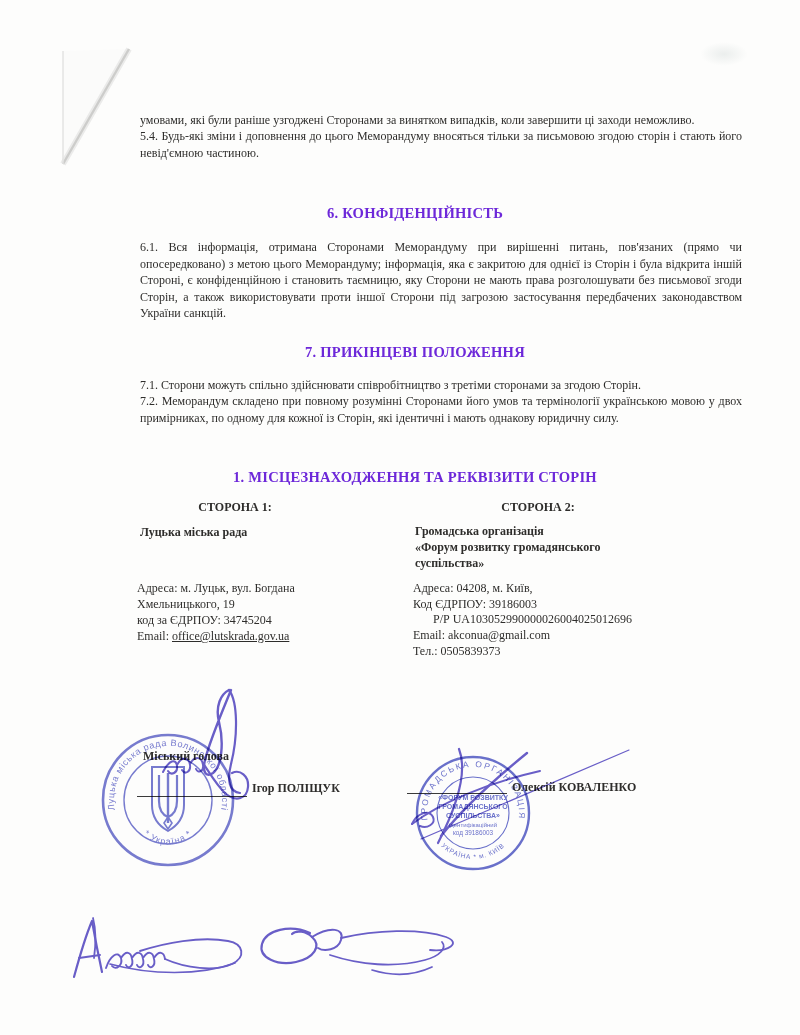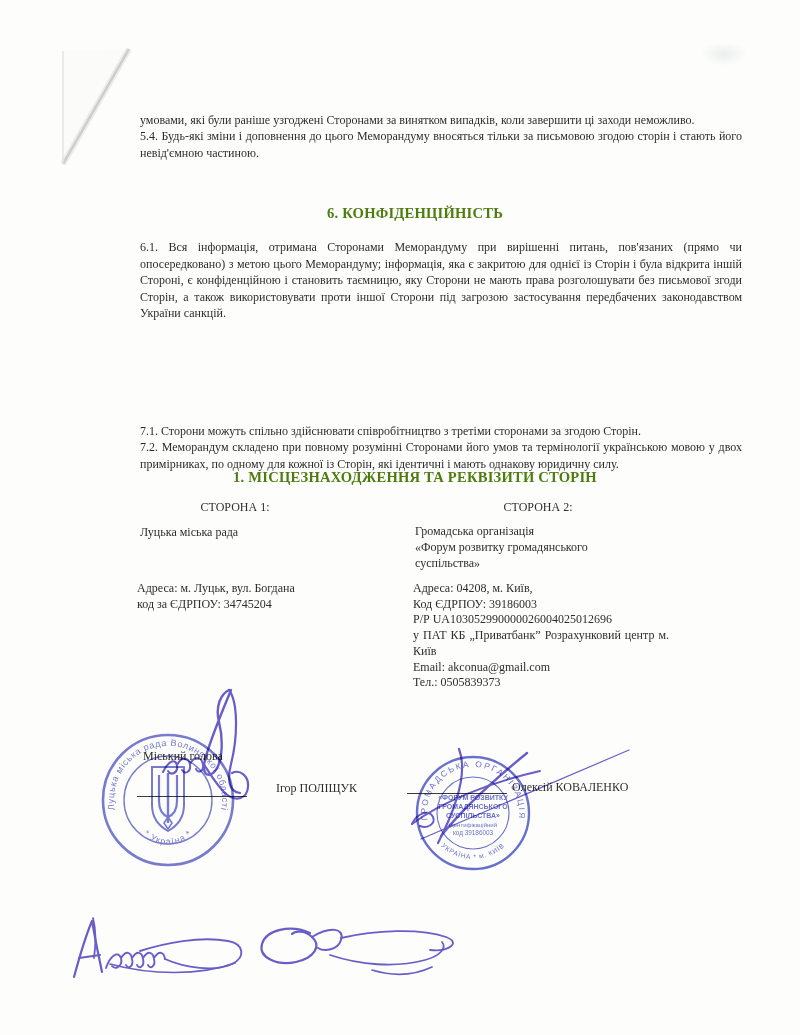--- a/index.html
+++ b/index.html
@@ -5,23 +5,23 @@
   html,body{margin:0;padding:0;background:#ffffff;}
   .page{
     position:relative;width:800px;height:1035px;overflow:hidden;
     background:#fdfdfc;
     font-family:"Liberation Serif","DejaVu Serif",serif;
     color:#2e2d2b;
   }
   .txt{position:absolute;font-size:12px;line-height:16.4px;}
   .just{text-align:justify;}
   .center{text-align:center;}
-  .b{font-weight:normal;}
+  .b{font-weight:bold;}
   .heading{position:absolute;left:128px;width:574px;text-align:center;
-           font-weight:bold;font-size:14.6px;letter-spacing:.2px;color:#4d7c0f;}
+           font-weight:bold;font-size:14.6px;letter-spacing:.2px;color:#6d28d9;}
   .par{margin:0 0 0 0;}
   .sigline{position:absolute;border-top:1.4px solid #3a3a3a;height:0;}
   .email-u{text-decoration:underline;}
   svg{position:absolute;}
   .stampsvg{mix-blend-mode:multiply;}
   .sigsvg{mix-blend-mode:multiply;pointer-events:none;}
   .smudge{position:absolute;left:700px;top:42px;width:48px;height:24px;
           background:radial-gradient(ellipse at center, rgba(140,160,158,.16), rgba(140,160,158,0) 70%);}
 </style>
 </head>
@@ -38,55 +38,57 @@
   <div class="smudge"></div>
 
   <div class="txt just" style="left:140px;top:112px;width:602px;">
     <p class="par">умовами, які були раніше узгоджені Сторонами за винятком випадків, коли завершити ці заходи неможливо.</p>
     <p class="par">5.4. Будь-які зміни і доповнення до цього Меморандуму вносяться тільки за письмовою згодою сторін і стають його невід'ємною частиною.</p>
   </div>
 
   <div class="heading" style="top:205px;">6. КОНФІДЕНЦІЙНІСТЬ</div>
   <div class="txt just" style="left:140px;top:239px;width:602px;line-height:16.5px;">6.1. Вся інформація, отримана Сторонами Меморандуму при вирішенні питань, пов'язаних (прямо чи опосередковано) з метою цього Меморандуму; інформація, яка є закритою для однієї із Сторін і була відкрита іншій Стороні, є конфіденційною і становить таємницю, яку Сторони не мають права розголошувати без письмової згоди Сторін, а також використовувати проти іншої Сторони під загрозою застосування передбачених законодавством України санкцій.</div>
 
-  <div class="txt just" style="left:140px;top:377px;width:602px;margin-top:46px;">
+  <div class="heading" style="top:344px;">7. ПРИКІНЦЕВІ ПОЛОЖЕННЯ</div>
+  <div class="txt just" style="left:140px;top:377px;width:602px;">
     <p class="par">7.1. Сторони можуть спільно здійснювати співробітництво з третіми сторонами за згодою Сторін.</p>
     <p class="par">7.2. Меморандум складено при повному розумінні Сторонами його умов та термінології українською мовою у двох примірниках, по одному для кожної із Сторін, які ідентичні і мають однакову юридичну силу.</p>
   </div>
 
   <div class="heading" style="top:469px;">1. МІСЦЕЗНАХОДЖЕННЯ ТА РЕКВІЗИТИ СТОРІН</div>
 
   <div class="txt b center" style="left:140px;top:499px;width:190px;">СТОРОНА 1:</div>
   <div class="txt b center" style="left:440px;top:499px;width:196px;text-align:center;">СТОРОНА 2:</div>
 
   <div class="txt b" style="left:140px;top:524px;">Луцька міська рада</div>
 
   <div class="txt b" style="left:415px;top:524px;width:260px;line-height:15.8px;">
     <div>Громадська організація</div>
     <div>«Форум розвитку громадянського</div>
     <div>суспільства»</div>
   </div>
 
   <div class="txt" style="left:137px;top:581px;width:250px;line-height:15.9px;">
     <div>Адреса: м. Луцьк, вул. Богдана</div>
+    <div>Хмельницького, 19</div>
     <div>код за ЄДРПОУ: 34745204</div>
+    <div><span>Email: </span><span class="email-u">office@lutskrada.gov.ua</span></div>
   </div>
 
   <div class="txt" style="left:413px;top:581px;width:256px;line-height:15.7px;">
     <div>Адреса: 04208, м. Київ,</div>
     <div>Код ЄДРПОУ: 39186003</div>
-    <div style="white-space:nowrap;">Р/Р UA103052990000026004025012696</div>
-    <div class="just">у ПАТ КБ „Приватбанк” Розрахунковий центр м. Київ</div>
+    <div style="white-space:nowrap;margin-left:20px;">Р/Р UA103052990000026004025012696</div>
     <div><span>Email: </span><span>akconua@gmail.com</span></div>
     <div>Тел.: 0505839373</div>
   </div>
 
   <div class="txt b" style="left:143px;top:748px;z-index:3;">Міський голова</div>
   <div class="sigline" style="left:137px;top:796px;width:110px;z-index:3;"></div>
-  <div class="txt b" style="left:252px;top:780px;z-index:3;margin-left:24px;">Ігор ПОЛІЩУК</div>
+  <div class="txt b" style="left:252px;top:780px;z-index:3;">Ігор ПОЛІЩУК</div>
 
   <div class="sigline" style="left:407px;top:793px;width:100px;z-index:3;"></div>
   <div class="txt b" style="left:512px;top:779px;z-index:3;">Олексій КОВАЛЕНКО</div>
 
   <svg class="stampsvg" style="left:93px;top:725px;z-index:4;opacity:.82;" width="150" height="150" viewBox="0 0 150 150">
     <g stroke="#5a5fc7" fill="none">
       <circle cx="75" cy="75" r="65" stroke-width="2.6"></circle>
       <circle cx="75" cy="75" r="44" stroke-width="1.4"></circle>
       <path d="M 59,42 H 91 V 80 C 91,94 84,101 75,106 C 66,101 59,94 59,80 Z" stroke-width="2"></path>
       <path d="M 75,48 V 98" stroke-width="2.4"></path>

